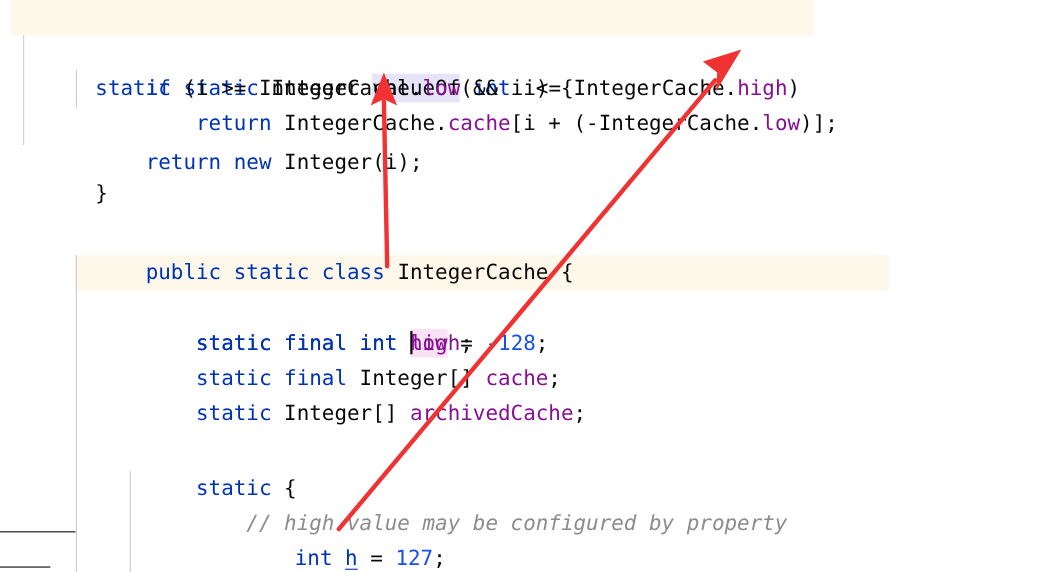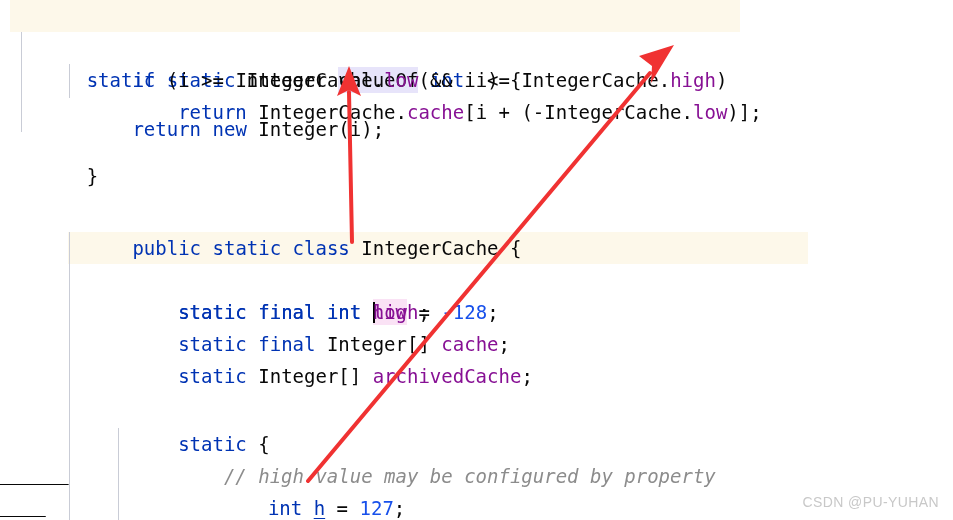--- a/index.html
+++ b/index.html
@@ -129,21 +129,21 @@
     </div>
 
     <div class="line" style="top:32px;position:absolute;left:0;width:953px;">
       <span class="txt">    <span class="kw">if</span> <span class="plain">(i &gt;= </span><span class="typ">IntegerCache</span><span class="plain">.</span><span class="fld">low</span><span class="plain"> &amp;&amp; i &lt;= </span><span class="typ">IntegerCache</span><span class="plain">.</span><span class="fld">high</span><span class="plain">)</span></span>
     </div>
 
     <div class="line" style="top:64px;position:absolute;left:0;width:953px;">
       <span class="txt">        <span class="kw">return</span> <span class="typ">IntegerCache</span><span class="plain">.</span><span class="fld">cache</span><span class="plain">[i + (-</span><span class="typ">IntegerCache</span><span class="plain">.</span><span class="fld">low</span><span class="plain">)];</span></span>
     </div>
 
-    <div class="line" style="top:81px;position:absolute;left:0;width:836px;">
+    <div class="line" style="top:100px;position:absolute;left:0;width:836px;">
       <span class="txt">    <span class="kw">return</span> <span class="kw">new</span> <span class="typ">Integer</span><span class="plain">(i);</span></span>
     </div>
 
     <div class="line" style="top:128px;position:absolute;left:0;width:953px;">
       <span class="txt"><span class="plain">}</span></span>
     </div>
 
     <div class="line" style="top:160px;position:absolute;left:0;width:953px;">
       <span class="txt"> </span>
     </div>
@@ -201,14 +201,13 @@
       <path d="M 352 242 L 349 92" stroke="#f03232" stroke-width="4" stroke-linecap="round" fill="none"></path>
       <path d="M 349 66 L 337 96 L 349 90 L 361 96 Z" fill="#f03232"></path>
     </g>
 
     <g>
       <path d="M 308 481 L 650 73" stroke="#f03232" stroke-width="4" stroke-linecap="round" fill="none"></path>
       <path d="M 674 45 L 639 56 L 652 66 L 651 83 Z" fill="#f03232"></path>
     </g>
   </svg>
 
-  <div id="watermark">CSDN @PU-YUHAN</div>
 </div>
 
 </body></html>

